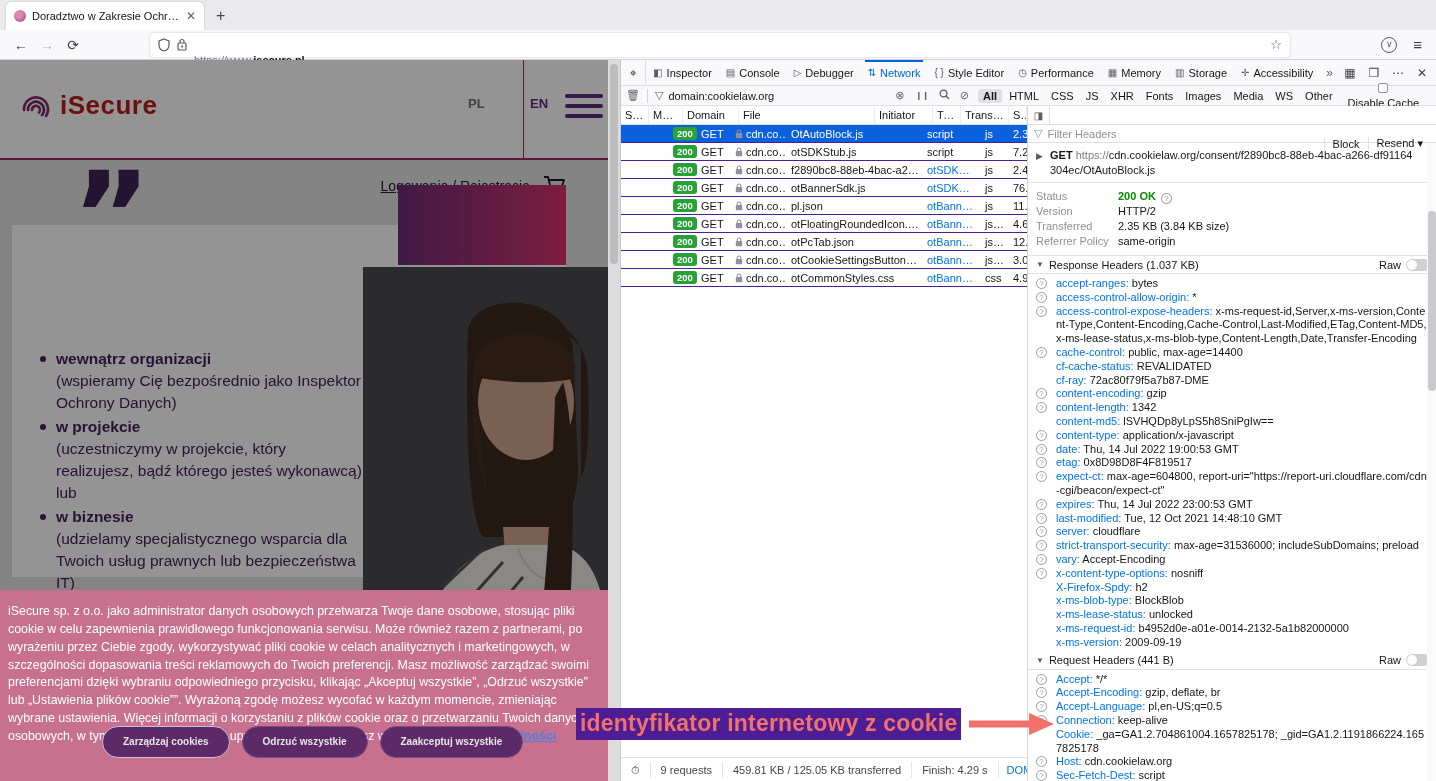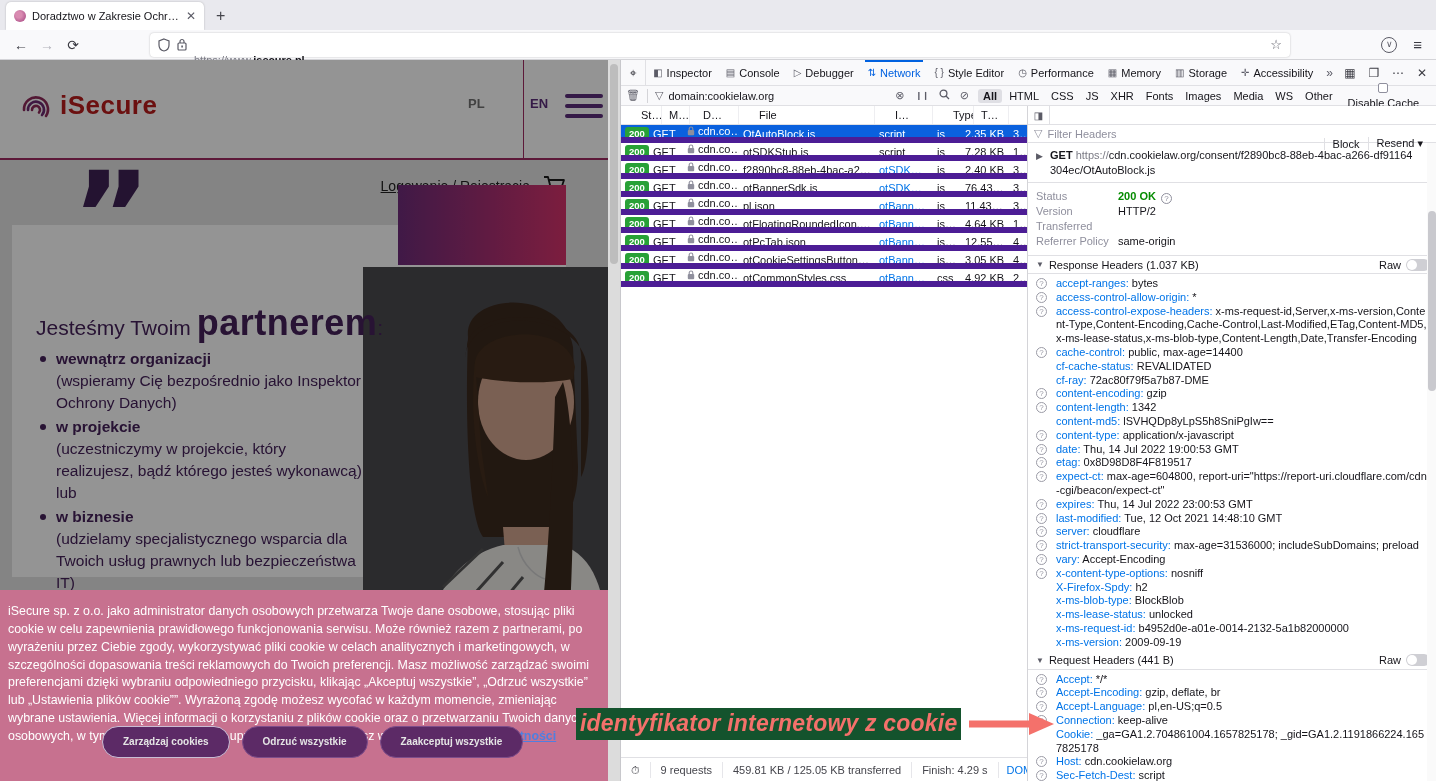--- a/index.html
+++ b/index.html
@@ -91,23 +91,23 @@
   .pill { padding:1px 5px; border-radius:3px; color:#15141a; white-space:nowrap; }
   .pill.active { background:#dfdfe4; font-weight:bold; }
   .cache-chk { display:flex; align-items:center; gap:4px; margin-left:10px; white-space:nowrap;flex-direction:column; }
   .chkbox { width:10px; height:10px; border:1px solid #8f8f9d; border-radius:2px; background:#fff; }
 
   
   .dt-main { position:absolute; left:0; top:46px; width:816px; height:675px; }
   .req-pane { position:absolute; left:0; top:0; width:406px; height:675px; }
   .grid8 { display:grid; grid-template-columns:28px 34px 56px 136px 58px 28px 48px 1fr; }
   .col-head { height:19px; line-height:18px; border-bottom:1px solid #e0e0e4; color:#15141a; }
-  .col-head > div { padding:0 20px; border-right:1px solid #eeeef1; overflow:hidden; white-space:nowrap; text-overflow:ellipsis; }
+  .col-head > div { padding:0 4px; border-right:1px solid #eeeef1; overflow:hidden; white-space:nowrap; text-overflow:ellipsis; }
   .req-rows { position:absolute; left:0; top:19px; width:406px; }
-  .req-row { height:18px; line-height:18px; border-bottom:6px solid #4c1d95; }
+  .req-row { height:18px; line-height:18px; border-bottom:1px solid #4c1d95;padding-left:48px; }
   .req-row > div { padding:0 4px; overflow:hidden; white-space:nowrap; text-overflow:ellipsis; }
   .badge { display:inline-block; background:#28a137; color:#fff; font-size:9.5px; font-weight:bold; border-radius:3px; padding:0 4px; line-height:13px; vertical-align:1px; }
   .dom-cell { display:flex; align-items:center; gap:3px; }
   .init-link { color:#0074e8; }
   .req-row.selected { background:#0a61de; }
   .req-row.selected > div, .req-row.selected .init-link { color:#fff; }
 
   .status-bar { position:absolute; left:0; bottom:0; width:406px; height:24px; border-top:1px solid #e0e0e4; background:#fff; display:flex; align-items:center; color:#45454c; }
   .sb-item { padding:0 10px; border-right:1px solid #e6e6ea; height:16px; line-height:16px; white-space:nowrap; }
   .sb-item.noborder { border-right:none; }
@@ -146,21 +146,21 @@
   .hdr-row { position:relative; padding:0 10px 0 28px; line-height:13.8px; word-break:break-all; }
   .hdr-row .help { position:absolute; left:8px; top:1px; width:11px; height:11px; border:1px solid #9b9ba6; border-radius:50%; color:#9b9ba6; font-size:8px; line-height:10px; text-align:center; }
   .hdr-name { color:#0074e8; }
   .hdr-val { color:#15141a; }
 
   .det-scrollbar { position:absolute; right:0; top:37px; width:10px; height:638px; background:#fafafa; }
   .det-scroll-thumb { position:absolute; left:1px; top:68px; width:8px; height:180px; border-radius:4px; background:#c9c9ce; }
 
   
   .annotation { position:absolute; left:576px; top:708px; display:flex; align-items:center; z-index:10; }
-  .ann-text { background:#14532d; padding:2px 4px 3px 4px; font-size:23px; font-weight:bold; letter-spacing:.2px;font-style:italic; }
+  .ann-text { background:#4c1d95; padding:2px 4px 3px 4px; font-size:23px; font-weight:bold; letter-spacing:.2px; }
   .ann-arrow { margin-left:8px; }
 </style>
 </head>
 <body>
 
 <div class="tabbar">
   <div class="tab">
     <span class="tab-fav"></span>
     <span class="tab-title">Doradztwo w Zakresie Ochrony Dany</span>
     <span class="tab-close">✕</span>
@@ -232,21 +232,20 @@
       <path d="M150 385 L140 260 L190 260 L200 385 Z" fill="#d2a58f"></path>
       <path d="M60 385 C70 310 110 285 140 278 L200 278 C230 290 243 320 245 385 Z" fill="#eceae6"></path>
       <path d="M80 320 L120 282 M95 345 L140 295 M110 370 L160 310 M135 385 L180 325" stroke="#555" stroke-width="3" fill="none"></path>
       <path d="M155 280 C160 300 175 310 182 312" stroke="#cfcfcf" stroke-width="1.5" fill="none"></path>
       <path d="M112 95 C108 130 110 190 125 230 L118 180 Z" fill="#46301f"></path>
       <path d="M200 115 C215 170 210 290 205 385 L175 385 C185 300 190 200 192 130 Z" fill="#3c2a1e"></path>
     </svg>
 
     <div class="quote">”</div>
 
-    <div class="heading"><span class="pre">Jesteśmy Twoim </span><span class="big">partnerem</span><span class="pre">:</span></div>
 
     <div class="bullets">
         <ul>
           <li><span class="b-title">wewnątrz organizacji</span><br><span class="b-desc">(wspieramy Cię bezpośrednio jako Inspektor Ochrony Danych)</span></li>
           <li><span class="b-title">w projekcie</span><br><span class="b-desc">(uczestniczymy w projekcie, który realizujesz, bądź którego jesteś wykonawcą) lub</span></li>
           <li><span class="b-title">w biznesie</span><br><span class="b-desc">(udzielamy specjalistycznego wsparcia dla Twoich usług prawnych lub bezpieczeństwa IT)</span></li>
         </ul>
       </div>
 
     <div class="dim-overlay"></div>
@@ -540,20 +539,21 @@
             <div class="sum-row">
               <span class="sum-label">Status</span>
               <span class="sum-val"><span class="status-ok">200 OK</span><span class="qmark">?</span></span>
             </div>
             <div class="sum-row">
               <span class="sum-label">Version</span>
               <span class="sum-val">HTTP/2</span>
             </div>
             <div class="sum-row">
               <span class="sum-label">Transferred</span>
+              <span class="sum-val">2.35 KB (3.84 KB size)</span>
             </div>
             <div class="sum-row">
               <span class="sum-label">Referrer Policy</span>
               <span class="sum-val">same-origin</span>
             </div>
           </div>
         <div class="sect-bar">
           <span class="tri">▼</span>
           <span class="sect-title">Response Headers (1.037 KB)</span>
           <span class="raw-wrap">

